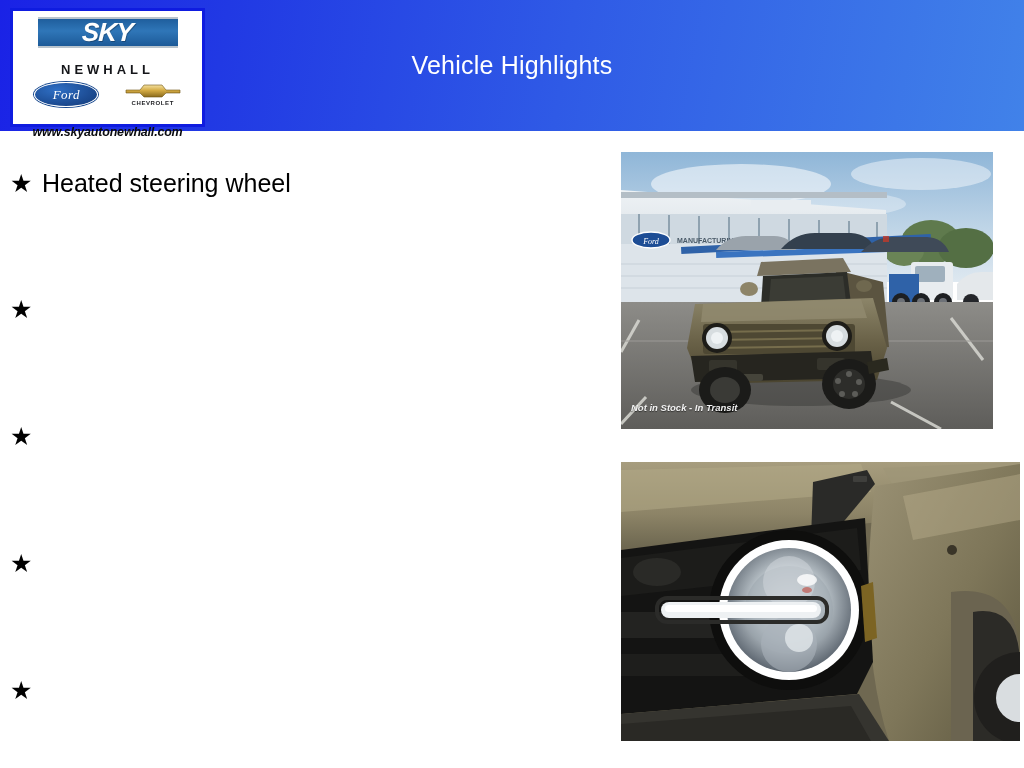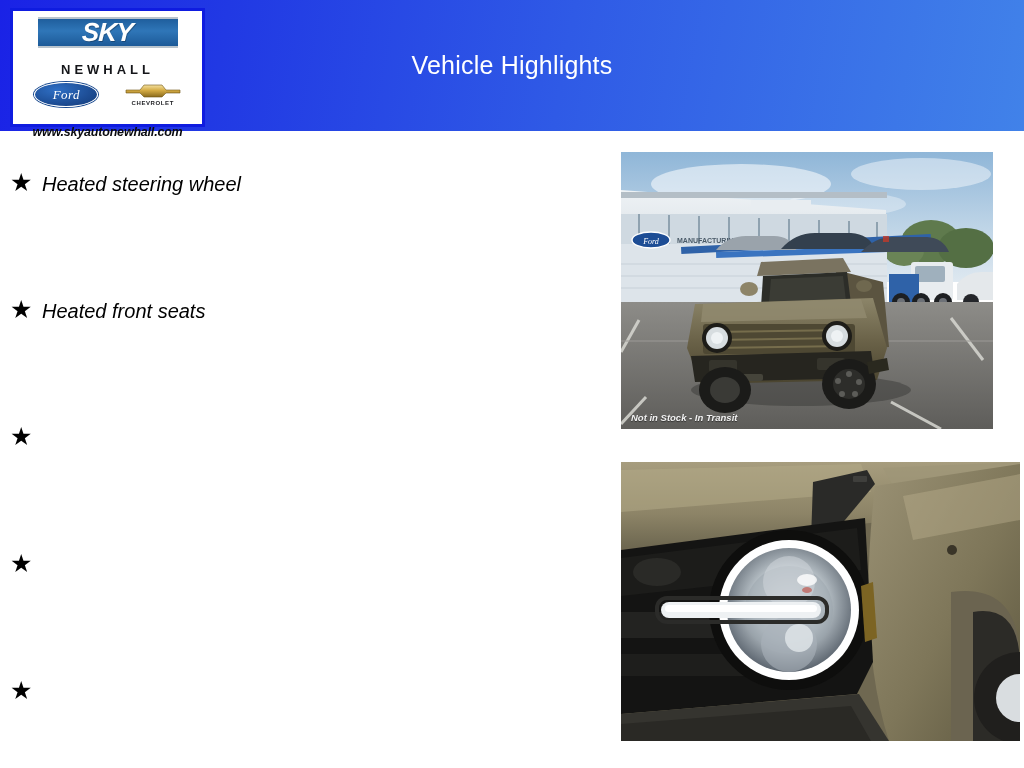--- a/index.html
+++ b/index.html
@@ -138,46 +138,45 @@
     height: 127px;
   }
   .feature-bullet {
     width: 32px;
     font-size: 25px;
     color: #000000;
     line-height: 1;
     flex: 0 0 32px;
   }
   .feature-label {
-    font-size: 20px;
+    font-size: 25px;
     color: #000000;
     line-height: 1.1;
     white-space: nowrap;
-    font-style: italic;
   }
 
   
   .photo {
     position: absolute;
     overflow: hidden;
   }
   #photo-exterior {
     left: 621px; top: 152px;
     width: 372px; height: 277px;
   }
   #photo-closeup {
     left: 621px; top: 462px;
     width: 399px; height: 279px;
   }
 
   .photo svg { display: block; width: 100%; height: 100%; }
 
   #photo-caption {
     position: absolute;
-    left: 10px; bottom: 6px;
+    left: 10px; bottom: 16px;
     color: #f2f2f2;
     font-size: 9.5px;
     font-style: italic;
     font-weight: bold;
     text-shadow: 0 1px 1px rgba(0,0,0,0.5);
     white-space: nowrap;
   }
 </style>
 </head>
 <body>
@@ -216,21 +215,20 @@
 
 <div id="feature-list">
 
   <div class="feature-item">
     <span class="feature-bullet">★</span>
     <span class="feature-label">Heated steering wheel</span>
   </div>
 
   <div class="feature-item">
     <span class="feature-bullet">★</span>
-    <span class="feature-label">Heated front seats</span>
   </div>
 
   <div class="feature-item">
     <span class="feature-bullet">★</span>
   </div>
 
   <div class="feature-item">
     <span class="feature-bullet">★</span>
   </div>
 

